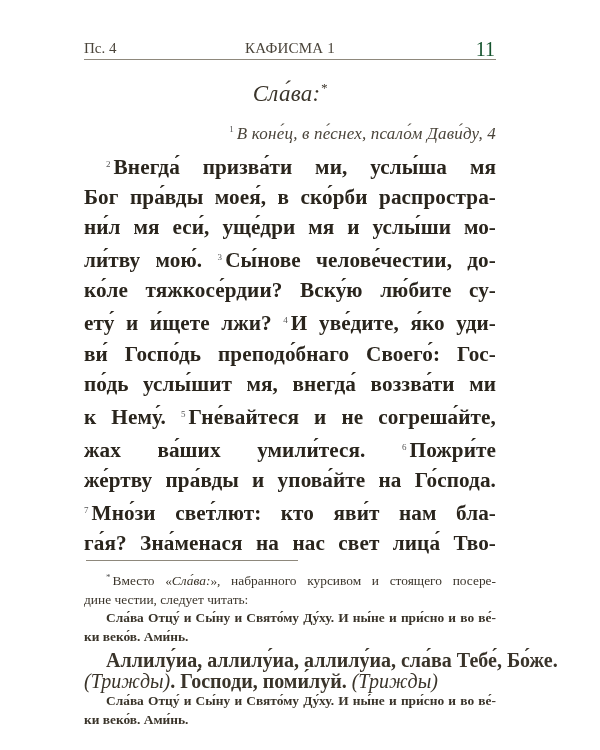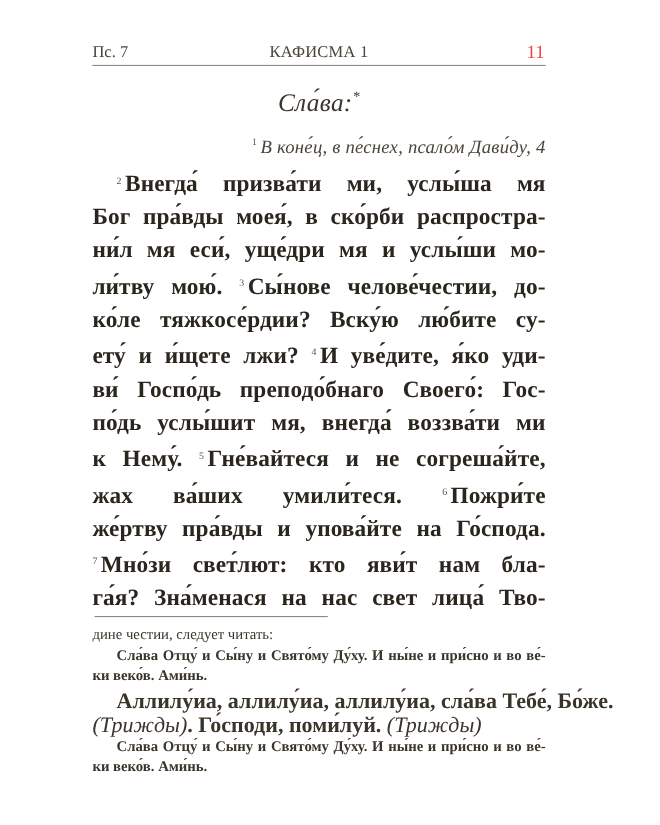--- a/index.html
+++ b/index.html
@@ -11,21 +11,21 @@
       position: relative;
     }
     .page { position: absolute; left: 84px; top: 0; width: 412px; }
     .running-head {
       position: absolute; top: 37px; left: 0; width: 412px; height: 22px;
       font-size: 15px; color: #4a443a;
       border-bottom: 1px solid #8e887c;
     }
     .rh-left { position: absolute; left: 0; top: 3px; }
     .rh-center { position: absolute; left: 0; right: 0; top: 3px; text-align: center; letter-spacing: 0.2px; }
-    .rh-right { position: absolute; right: 1px; top: 1px; font-size: 17px; color: #ef4444; }
+    .rh-right { position: absolute; right: 1px; top: 1px; font-size: 20px; color: #14532d; }
     .title {
       position: absolute; top: 80px; left: 0; width: 412px; text-align: center;
       font-style: italic; font-size: 23px; color: #3a342a; letter-spacing: 0.3px;
     }
     .title sup { font-size: 13px; }
     .superscription {
       position: absolute; top: 124px; left: 0; width: 412px; text-align: right;
       font-style: italic; font-size: 17px; color: #4a443a; letter-spacing: 0.2px;
     }
     .vn { font-size: 9px; vertical-align: 7px; font-weight: normal; font-style: normal; color: #555; margin-right: 3px; }
@@ -50,21 +50,21 @@
     .big { font-size: 20px; line-height: 21px; }
     .it { font-style: italic; font-weight: normal; }
     .fn-mark { font-size: 9px; vertical-align: 5px; color: #555; margin-right: 2px; }
   </style>
 </head>
 <body>
 
 <div class="page">
 
   <div class="running-head">
-    <span class="rh-left">Пс. 7</span>
+    <span class="rh-left">Пс. 4</span>
     <span class="rh-center">КАФИСМА 1</span>
     <span class="rh-right">11</span>
   </div>
 
   <div class="title"><span>Сла́ва:</span><sup>*</sup></div>
 
   <div class="superscription"><span class="vn">1</span><span>В коне́ц, в пе́снех, псало́м Дави́ду, 4</span></div>
 
   <div class="body-text">
     <span class="line first"><span class="vn">2</span><span>Внегда́ призва́ти ми, услы́ша мя</span></span>
@@ -78,20 +78,21 @@
     <span class="line"><span>к Нему́.</span> <span class="vn">5</span><span>Гне́вайтеся и не согреша́йте,</span></span>
     <span class="line"><span>жах ва́ших умили́теся.</span> <span class="vn">6</span><span>Пожри́те</span></span>
     <span class="line">же́ртву пра́вды и упова́йте на Го́спода.</span>
     <span class="line"><span class="vn">7</span><span>Мно́зи свет́лют: кто яви́т нам бла-</span></span>
     <span class="line">га́я? Зна́менася на нас свет лица́ Тво-</span>
   </div>
 
   <div class="footnote-rule"></div>
 
   <div class="footnotes">
+    <span class="fn-line fn-justify indent"><span class="fn-mark">*</span><span>Вместо «</span><span class="it">Сла́ва:</span><span>», набранного курсивом и стоящего посере-</span></span>
     <span class="fn-line">дине честии, следует читать:</span>
     <span class="fn-line fn-justify indent bold">Сла́ва Отцу́ и Сы́ну и Свято́му Ду́ху. И ны́не и при́сно и во ве́-</span>
     <span class="fn-line bold">ки веко́в. Ами́нь.</span>
     <span class="fn-line fn-justify indent bold big" style="margin-top:4px;">Аллилу́иа, аллилу́иа, аллилу́иа, сла́ва Тебе́, Бо́же.</span>
     <span class="fn-line bold big"><span class="it">(Трижды)</span><span>. Го́споди, поми́луй. </span><span class="it">(Трижды)</span></span>
     <span class="fn-line fn-justify indent bold">Сла́ва Отцу́ и Сы́ну и Свято́му Ду́ху. И ны́не и при́сно и во ве́-</span>
     <span class="fn-line bold">ки веко́в. Ами́нь.</span>
   </div>
 
 </div>

